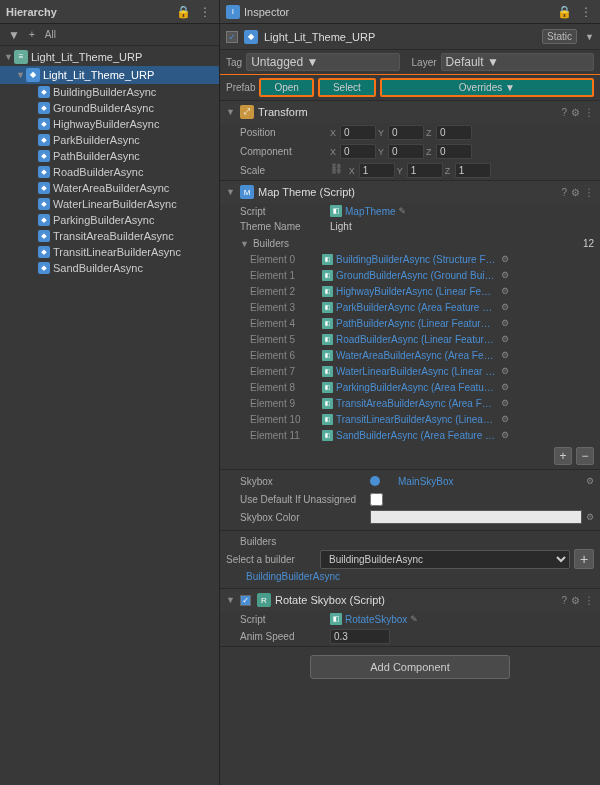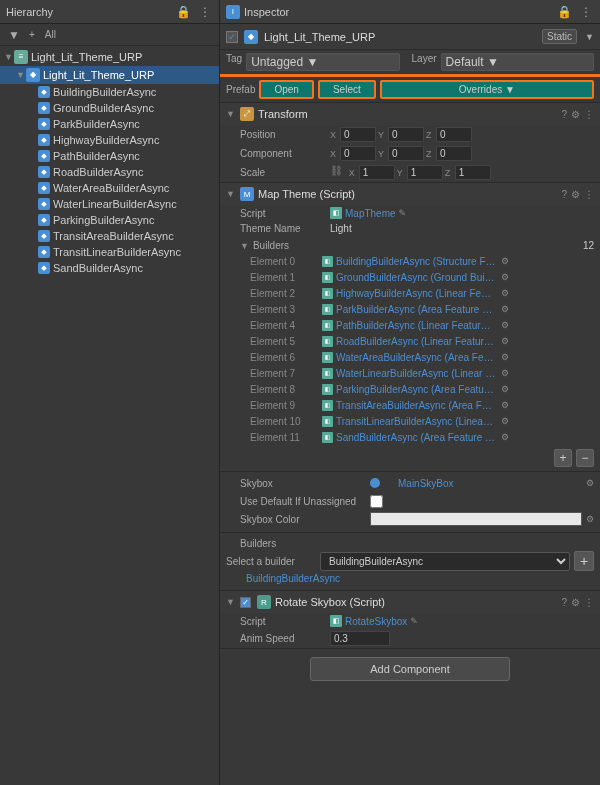--- a/index.html
+++ b/index.html
@@ -29,21 +29,21 @@
       border-bottom: 1px solid #222;
       padding: 4px 6px;
       display: flex;
       align-items: center;
       justify-content: space-between;
       height: 24px;
     }
     .panel-header-title {
       font-size: 11px;
       color: #ccc;
-      font-weight: 400;
+      font-weight: 700;
     }
     .panel-header-icons {
       display: flex;
       gap: 4px;
       align-items: center;
     }
     .icon-btn {
       color: #aaa;
       font-size: 12px;
       cursor: pointer;
@@ -175,25 +175,25 @@
     }
     .static-dropdown {
       color: #aaa;
       font-size: 9px;
       margin-left: 2px;
     }
 
     
     .tag-layer-row {
       display: flex;
-      align-items: flex-start;
+      align-items: center;
       padding: 3px 6px;
       gap: 4px;
       background: #383838;
-      border-bottom: 3px solid #f97316;
+      border-bottom: 1px solid #f97316;
     }
     .tag-label { color: #aaa; font-size: 10px; }
     .tag-dropdown {
       background: #4a4a4a;
       border: 1px solid #555;
       color: #ccc;
       font-size: 12px;
       padding: 1px 4px;
       border-radius: 2px;
       flex: 1;
@@ -622,26 +622,26 @@
       <span class="tree-label">BuildingBuilderAsync</span>
     </div>
     <div class="tree-item" style="padding-left:28px;">
       <span class="tree-arrow" style="width:10px;"></span>
       <span style="display:inline-block;width:12px;height:12px;background:#4a8fd4;border-radius:2px;font-size:7px;color:white;text-align:center;line-height:12px;margin-right:3px;">◆</span>
       <span class="tree-label">GroundBuilderAsync</span>
     </div>
     <div class="tree-item" style="padding-left:28px;">
       <span class="tree-arrow" style="width:10px;"></span>
       <span style="display:inline-block;width:12px;height:12px;background:#4a8fd4;border-radius:2px;font-size:7px;color:white;text-align:center;line-height:12px;margin-right:3px;">◆</span>
+      <span class="tree-label">HighwayBuilderAsync</span>
+    </div>
+    <div class="tree-item" style="padding-left:28px;">
+      <span class="tree-arrow" style="width:10px;"></span>
+      <span style="display:inline-block;width:12px;height:12px;background:#4a8fd4;border-radius:2px;font-size:7px;color:white;text-align:center;line-height:12px;margin-right:3px;">◆</span>
       <span class="tree-label">ParkBuilderAsync</span>
-    </div>
-    <div class="tree-item" style="padding-left:28px;">
-      <span class="tree-arrow" style="width:10px;"></span>
-      <span style="display:inline-block;width:12px;height:12px;background:#4a8fd4;border-radius:2px;font-size:7px;color:white;text-align:center;line-height:12px;margin-right:3px;">◆</span>
-      <span class="tree-label">HighwayBuilderAsync</span>
     </div>
     <div class="tree-item" style="padding-left:28px;">
       <span class="tree-arrow" style="width:10px;"></span>
       <span style="display:inline-block;width:12px;height:12px;background:#4a8fd4;border-radius:2px;font-size:7px;color:white;text-align:center;line-height:12px;margin-right:3px;">◆</span>
       <span class="tree-label">PathBuilderAsync</span>
     </div>
     <div class="tree-item" style="padding-left:28px;">
       <span class="tree-arrow" style="width:10px;"></span>
       <span style="display:inline-block;width:12px;height:12px;background:#4a8fd4;border-radius:2px;font-size:7px;color:white;text-align:center;line-height:12px;margin-right:3px;">◆</span>
       <span class="tree-label">RoadBuilderAsync</span>

